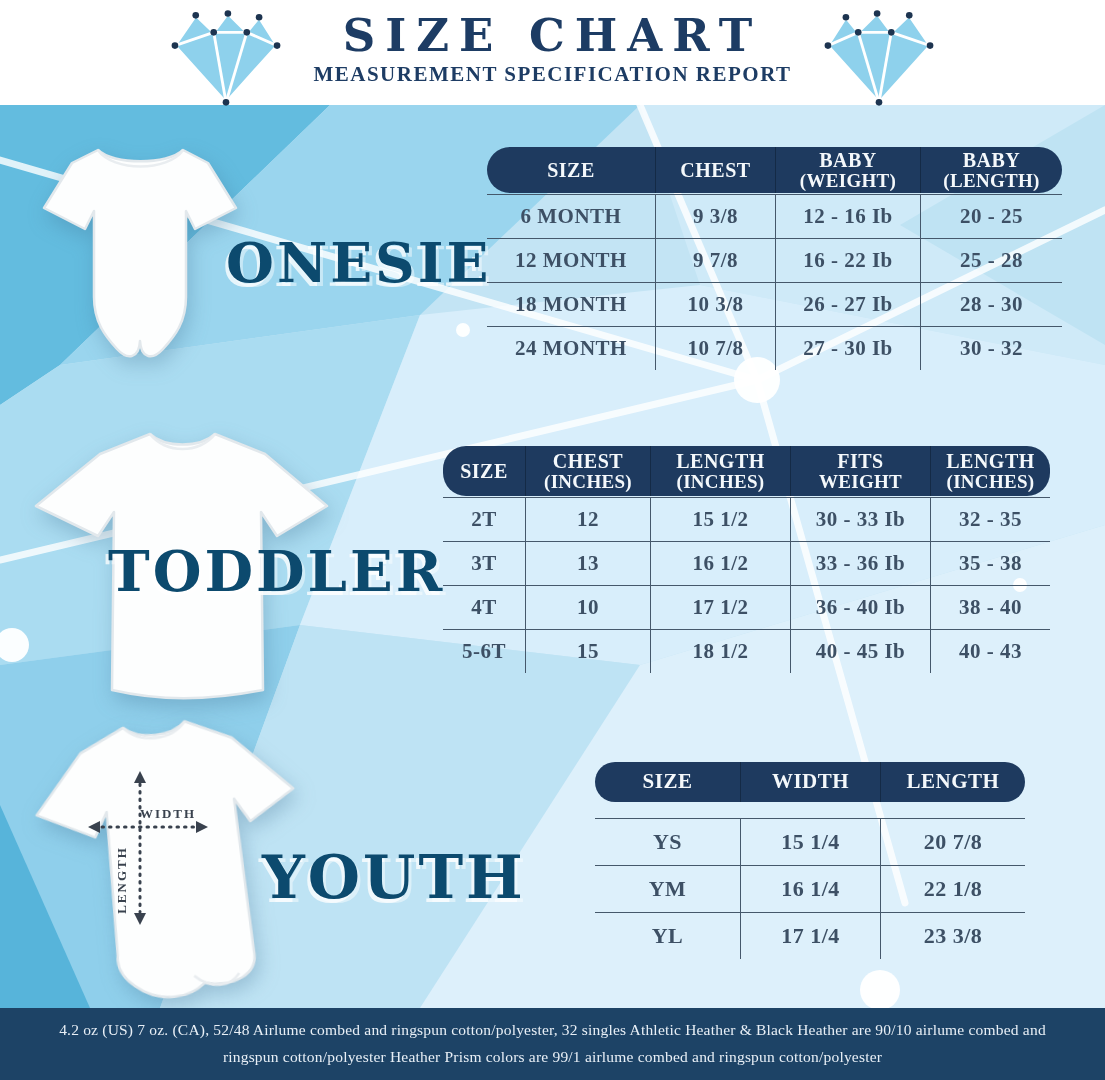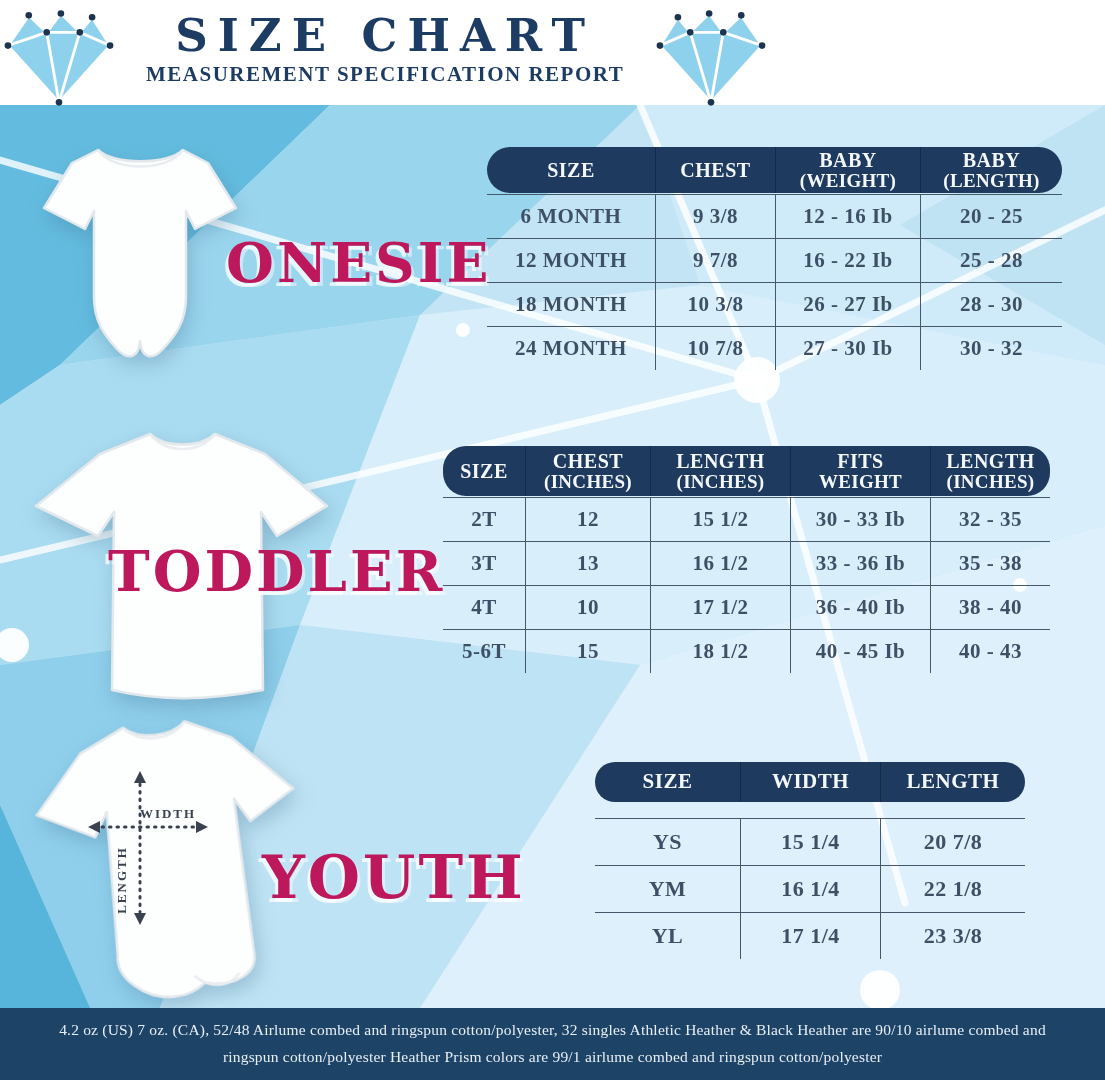--- a/index.html
+++ b/index.html
@@ -1,42 +1,42 @@
 <!DOCTYPE html>
 <html><head>
 <meta charset="utf-8">
 <style>
   html,body{margin:0;padding:0;}
   .page{position:relative;width:1105px;height:1080px;background:#ffffff;overflow:hidden;
         font-family:"Liberation Sans",sans-serif;}
 
   
   .header-band{position:absolute;left:0;top:0;width:1105px;height:105px;background:#ffffff;}
-  .header-inner{position:absolute;left:0;top:0;width:100%;height:100%;display:flex;align-items:flex-start;justify-content:flex-start;gap:28px;}
+  .header-inner{position:absolute;left:0;top:0;width:100%;height:100%;display:flex;align-items:flex-start;justify-content:center;gap:28px;}
   .diamond{width:118px;height:104px;margin-top:4px;}
   .title-block{text-align:center;padding-top:12px;}
   .main-title{font-family:"DejaVu Serif",serif;font-weight:bold;font-size:45px;letter-spacing:10px;
               color:#1d3c64;line-height:1.05;white-space:nowrap;}
   .sub-title{font-family:"Liberation Serif",serif;font-weight:bold;font-size:21px;letter-spacing:1.5px;
              color:#1d3c64;margin-top:3px;white-space:nowrap;}
 
   
   .bg{position:absolute;left:0;top:105px;width:1105px;height:903px;background:#c3e4f4;}
   .bg svg{position:absolute;left:0;top:0;}
 
   
   .garment{position:absolute;filter:drop-shadow(3px 8px 10px rgba(60,105,140,.30));}
   .garment path{fill:#fdfefe;stroke:#e2e8ec;stroke-width:2.5;stroke-linejoin:round;}
   .garment .seam{fill:none;stroke:#e9edf0;stroke-width:2.5;}
   .onesie-img{left:28px;top:132px;}
   .toddler-img{left:15px;top:424px;}
   .youth-img{left:22px;top:710px;transform:rotate(-6deg);}
 
   
-  .section-label{position:absolute;font-family:"DejaVu Serif",serif;font-weight:bold;color:#be185d;
+  .section-label{position:absolute;font-family:"DejaVu Serif",serif;font-weight:bold;color:#0c4a6e;
                  letter-spacing:3px;white-space:nowrap;
                  text-shadow:-3px 4px 0 rgba(255,255,255,.75), 3px 4px 0 rgba(255,255,255,.45);}
   .label-onesie{left:226px;top:230px;font-size:55px;}
   .label-toddler{left:108px;top:538px;font-size:56px;}
   .label-youth{left:262px;top:842px;font-size:60px;}
 
   
   .size-table{position:absolute;}
   .pill{background:#1e3a5f;border-radius:23px;display:grid;align-items:stretch;}
   .hcell{display:flex;flex-direction:column;align-items:center;justify-content:center;text-align:center;

